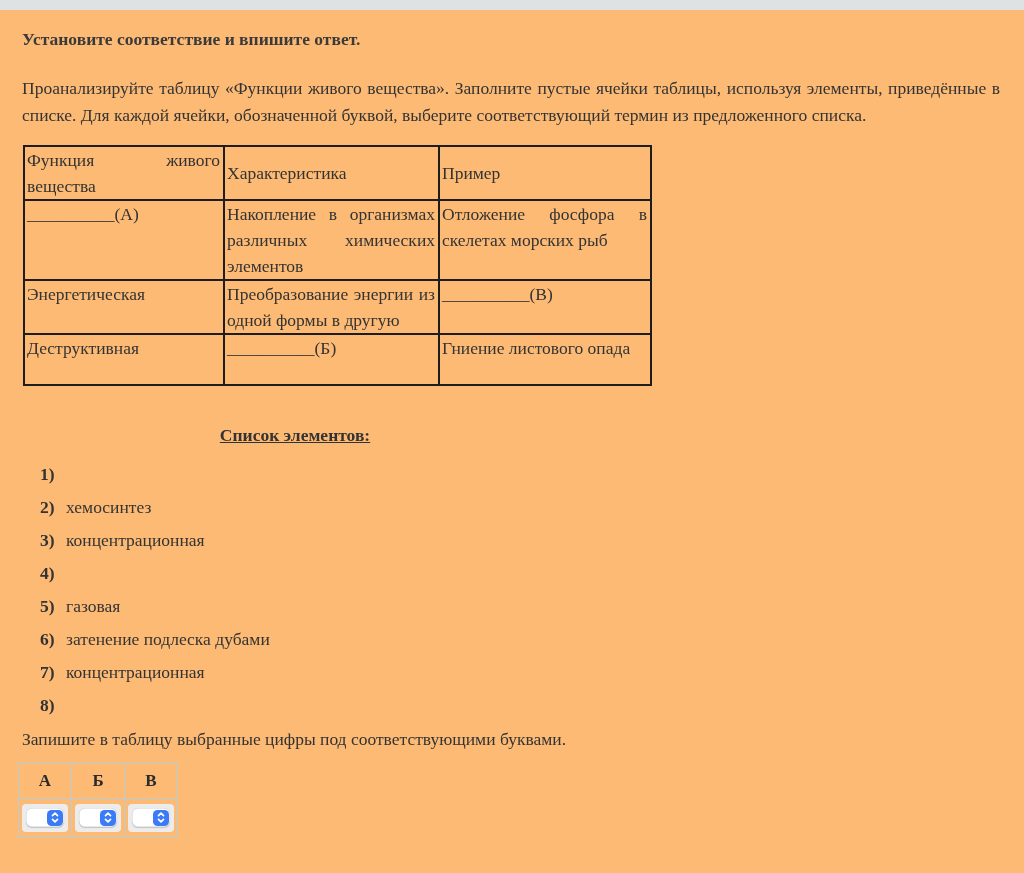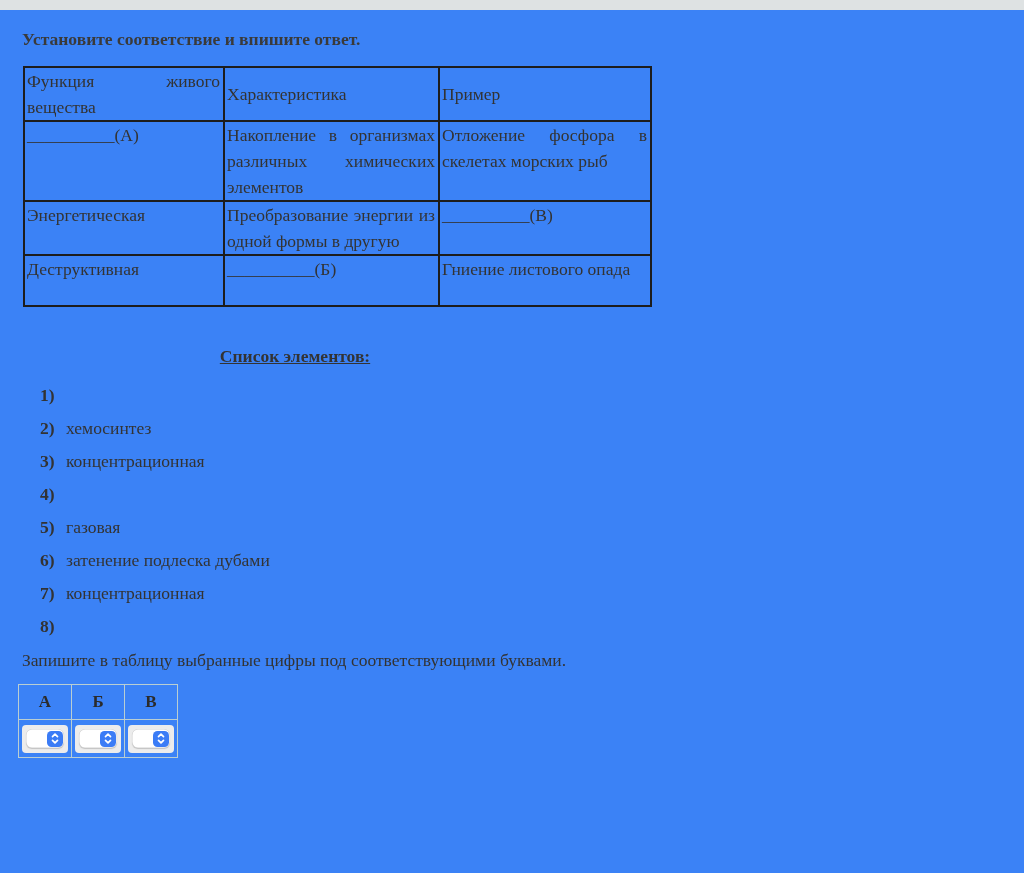--- a/index.html
+++ b/index.html
@@ -4,21 +4,21 @@
 <style>
   * { box-sizing: border-box; }
   html, body {
     margin: 0;
     padding: 0;
     background: #ffffff;
     width: 1024px;
     font-family: "Liberation Serif", serif;
     color: #333333;
   }
-  .page { width: 1024px; min-height: 873px; background: #3b82f6; }
+  .page { width: 1024px; min-height: 873px; background: #fdba74; }
 
   .top-bar {
     height: 10px;
     width: 100%;
     background: #dee2e3;
   }
 
   .content { padding: 0 24px 0 22px; }
 
   .task-title {
@@ -152,20 +152,21 @@
 </head>
 <body>
 
 <div class="page">
   <div class="top-bar"></div>
 
   <div class="content">
 
     <div class="task-title">Установите соответствие и впишите ответ.</div>
 
+    <p class="task-instructions">Проанализируйте таблицу «Функции живого вещества». Заполните пустые ячейки таблицы, используя элементы, приведённые в списке. Для каждой ячейки, обозначенной буквой, выберите соответствующий термин из предложенного списка.</p>
 
     <table class="func-table">
       <colgroup>
         <col style="width:200px">
         <col style="width:215px">
         <col style="width:212px">
       </colgroup>
       <tbody>
         <tr class="head-row">
           <td>Функция живого вещества</td>

